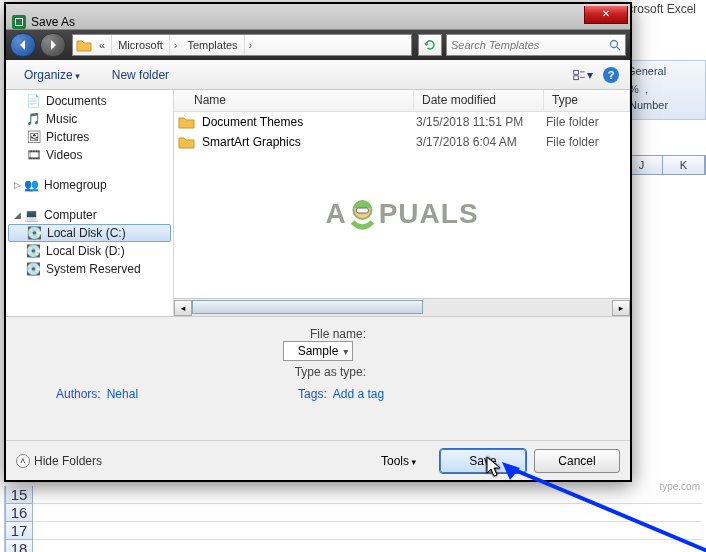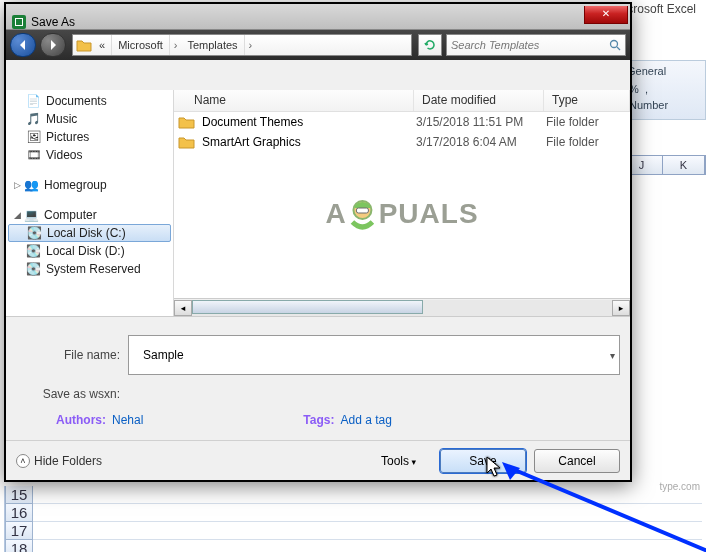--- a/index.html
+++ b/index.html
@@ -76,26 +76,26 @@
 .hscroll .btn { width:18px; height:16px; background: linear-gradient(#fafafa,#ddd); border:1px solid #aaa; font-size:9px; text-align:center; line-height:14px; }
 .hscroll .track { flex:1; background:#e8e8e8; height:16px; position:relative; }
 .hscroll .thumb { position:absolute; left:0; top:0; height:14px; width:55%; background: linear-gradient(#f0f4fa,#c8d4e4); border:1px solid #8aa; }
 
 
 .watermark { position: absolute; left: 50%; top: 55%; transform: translate(-50%,-50%); font-size: 28px; font-weight: 900; color: #8a8f82; letter-spacing: 1px; display:flex; align-items:center; opacity:.85; pointer-events:none; font-family: Arial Black, sans-serif; }
 .watermark svg { width:40px; height:40px; margin:0 -4px; }
 
 
 .form { position: absolute; left:0; right:0; bottom: 40px; height: 124px; background: #f0f0f0; border-top:1px solid #ccc; padding: 6px 10px; font-size: 12px; }
-.form .row { display:flex; align-items:center; margin: 12px 0; }
+.form .row { display:flex; align-items:center; margin: 4px 0; flex-direction: column; }
 .form .lbl { width: 112px; text-align: right; padding-right: 8px; color:#444; }
 .form .combo { flex:1; height:40px; background:#fff; border:1px solid #999; padding: 2px 14px; display:flex; align-items:center; position:relative; }
 .form .combo::after { content:"▾"; position:absolute; right:4px; font-size:10px; color:#555; }
 .form .meta { display:flex; margin-top:8px; margin-left:40px; }
-.form .meta .mlbl { color:#8b5cf6; margin-right:6px;font-weight:bold; }
+.form .meta .mlbl { color:#1d4ed8; margin-right:6px; }
 .form .meta .mlink { color:#0a5fc4; margin-right: 160px; }
 
 
 .footer { position:absolute; left:0; right:0; bottom:0; height:40px; background:#f0f0f0; display:flex; align-items:center; padding: 0 10px; font-size:12px; border-top:1px solid #d0d0d0; }
 .footer .hide { display:flex; align-items:center; color:#333; }
 .footer .hide .chev { width:14px; height:14px; border:1px solid #888; border-radius:50%; margin-right:4px; font-size:9px; text-align:center; line-height:12px; background:#fff; }
 .footer .spacer { flex:1; }
 .footer .tools { margin-right:16px; }
 .footer .tools::after { content:" ▾"; font-size:9px; }
 .fbtn { width:86px; height:24px; background: linear-gradient(#fdfdfd,#e4e4e4); border:1px solid #8a8a8a; border-radius:3px; margin-left:8px; font-size:12px; }
@@ -188,20 +188,36 @@
         </div>
     <div class="searchbox">
       <span>Search Templates</span>
       <svg viewBox="0 0 12 12">
             <circle cx="5" cy="5" r="3.5" fill="none" stroke="#58a" stroke-width="1.3"></circle>
             <line x1="8" y1="8" x2="11" y2="11" stroke="#58a" stroke-width="1.3"></line>
           </svg>
     </div>
   </div>
 
+  <div class="toolbar">
+    <span class="tbtn">Organize</span>
+    <span class="tbtn">New folder</span>
+    <span class="spacer"></span>
+    <span class="ricon">
+      <svg width="18" height="14" viewBox="0 0 18 14">
+            <rect x="1" y="1" width="6" height="5" fill="none" stroke="#336"></rect>
+            <rect x="1" y="8" width="6" height="5" fill="none" stroke="#336"></rect>
+            <line x1="9" y1="3" x2="15" y2="3" stroke="#336"></line>
+            <line x1="9" y1="10" x2="15" y2="10" stroke="#336"></line>
+          </svg> ▾
+    </span>
+    <span class="ricon">
+          <span class="help">?</span>
+        </span>
+  </div>
 
   <div class="body">
     <div class="tree">
       <div class="node">
             <span class="ticon">📄</span>
             <span>Documents</span>
           </div>
       <div class="node">
             <span class="ticon">🎵</span>
             <span>Music</span>
@@ -286,21 +302,21 @@
   </div>
 
   <div class="form">
     <div class="row">
       <div class="lbl">File name:</div>
       <div class="combo">
             <span>Sample</span>
           </div>
     </div>
     <div class="row">
-      <div class="lbl">Save as wsxn:</div>
+      <div class="lbl">Type as type:</div>
     </div>
     <div class="meta">
       <span class="mlbl">Authors:</span>
       <span class="mlink">Nehal</span>
       <span class="mlbl">Tags:</span>
       <span class="mlink">Add a tag</span>
     </div>
   </div>
 
   <div class="footer">

